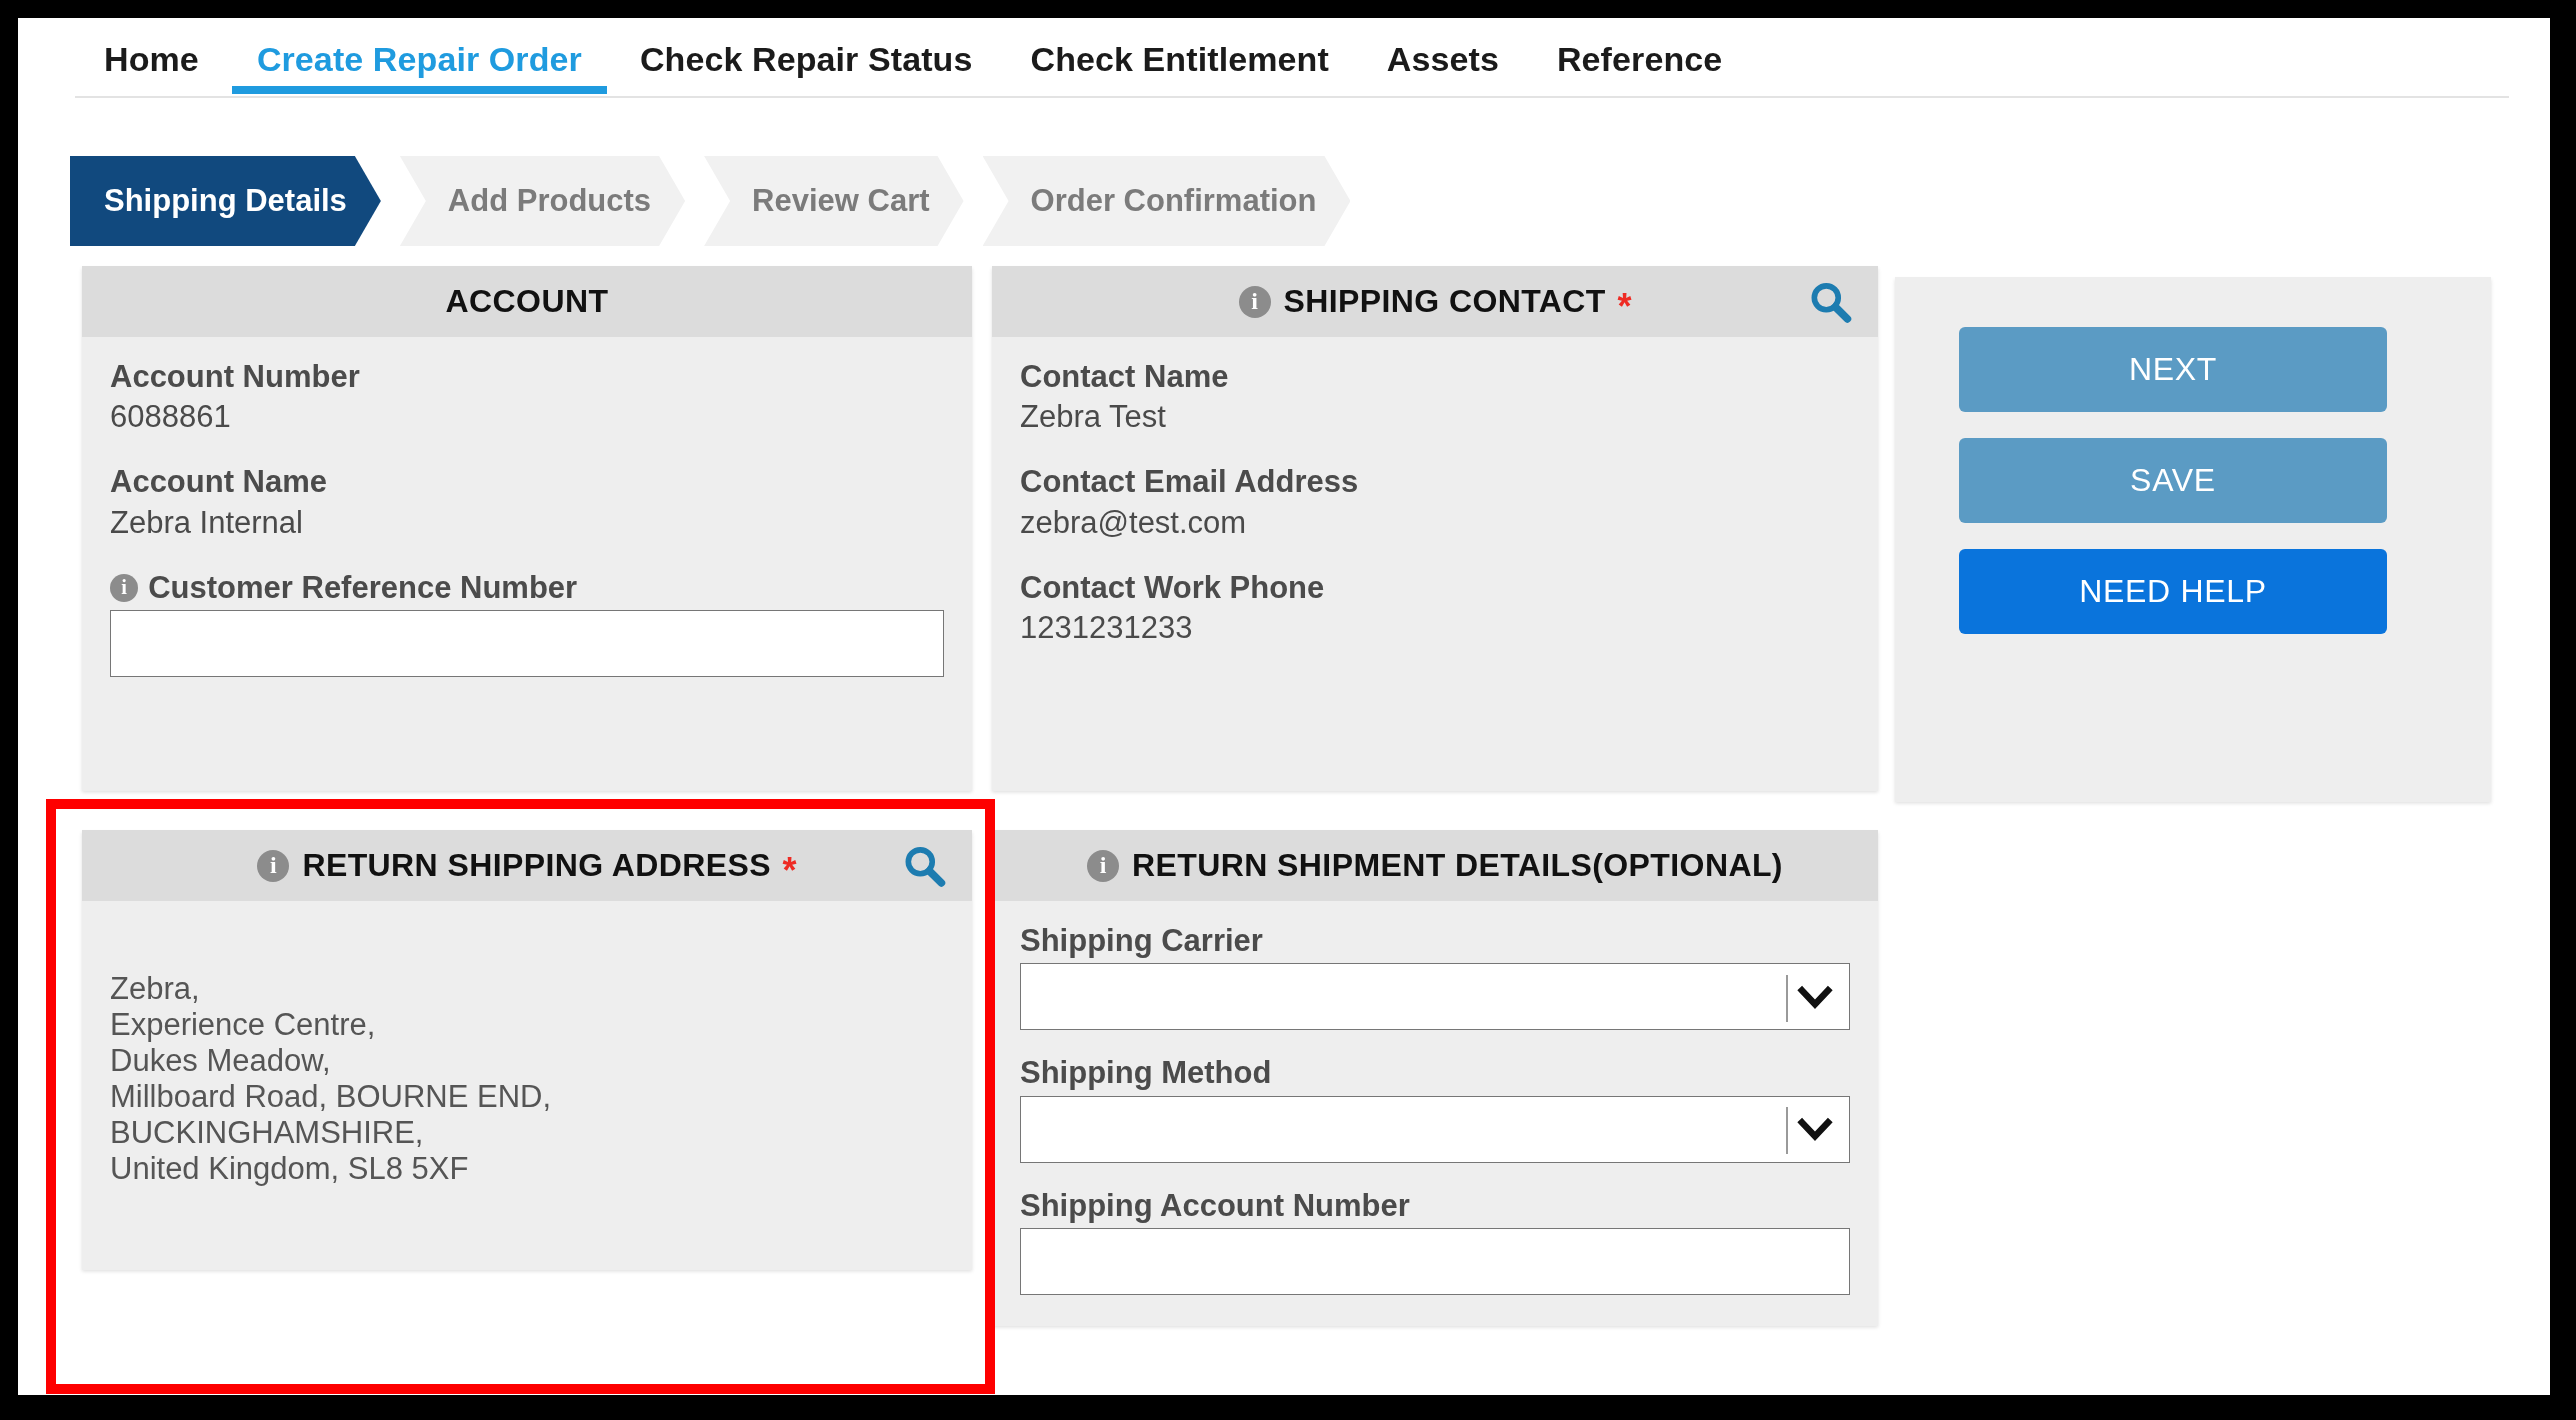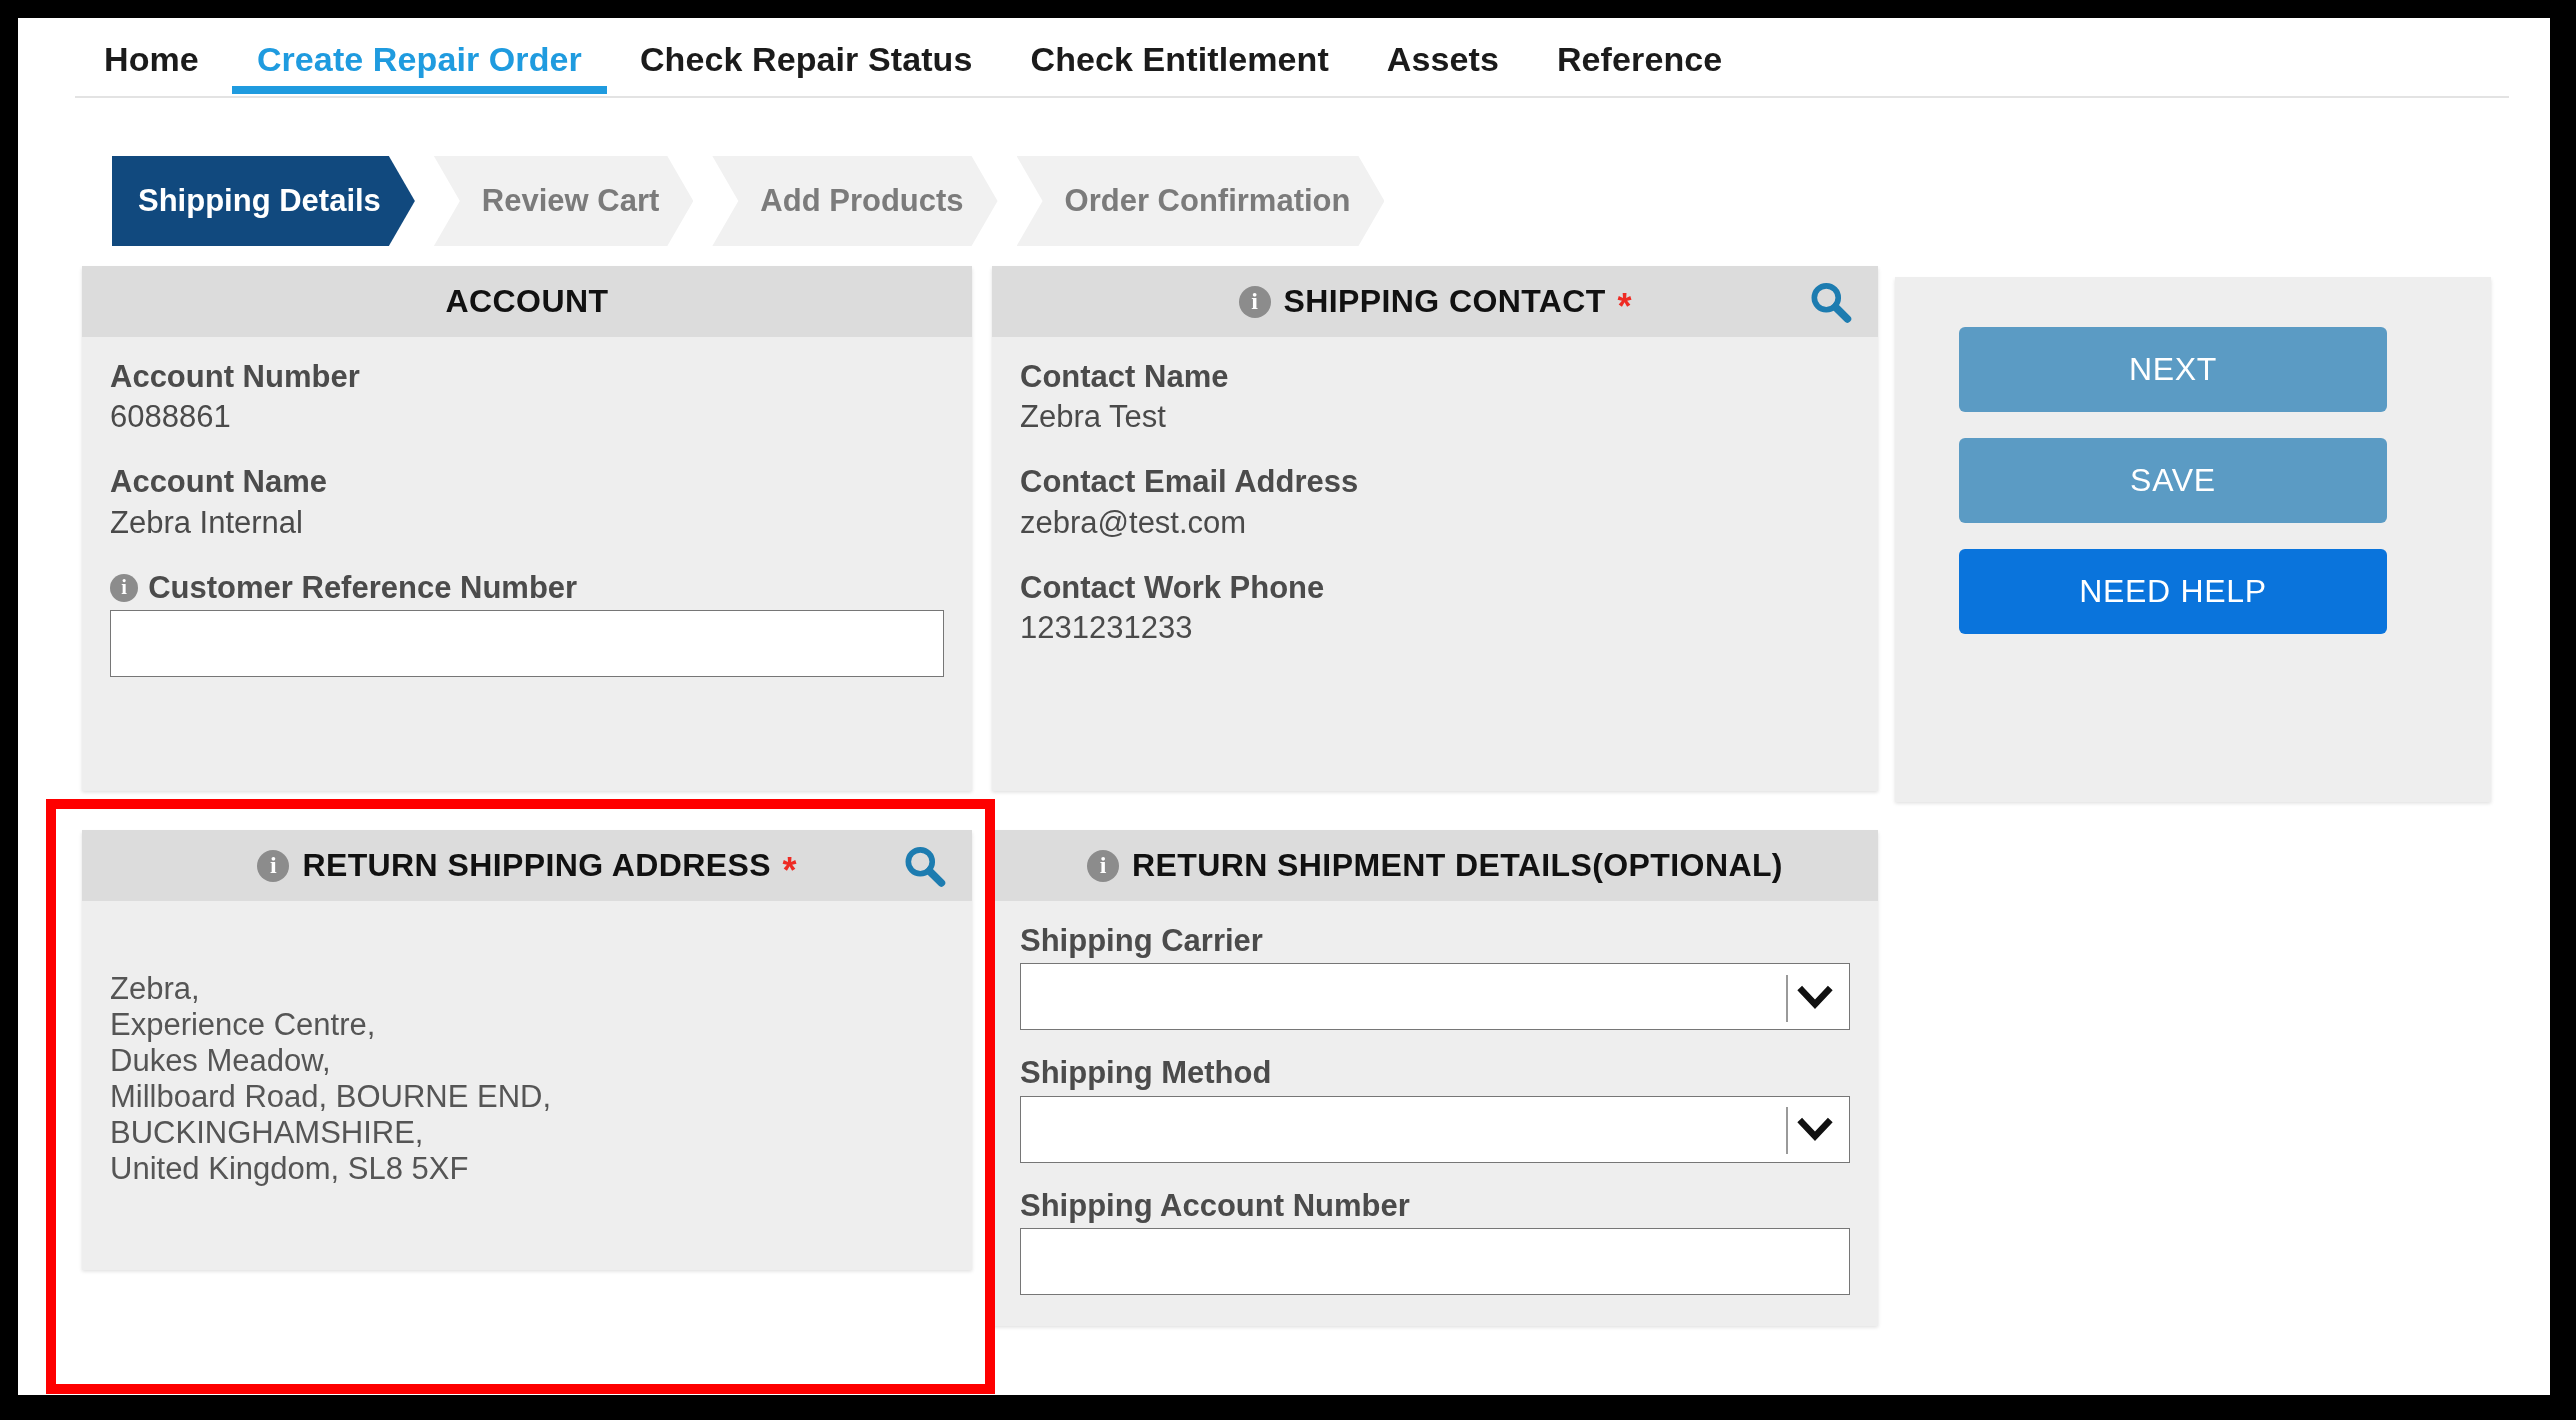--- a/index.html
+++ b/index.html
@@ -82,22 +82,21 @@
     color: #7b7b7b;
     font-size: 31px;
     font-weight: bold;
     white-space: nowrap;
     margin-right: 19px;
     padding: 0 34px 0 48px;
     clip-path: polygon(0 0, calc(100% - 26px) 0, 100% 50%, calc(100% - 26px) 100%, 0 100%, 26px 50%);
   }
   .step:first-child {
     clip-path: polygon(0 0, calc(100% - 26px) 0, 100% 50%, calc(100% - 26px) 100%, 0 100%);
-    padding-left: 26px;
-    margin-left: 42px;
+    padding-left: 34px;
   }
   .step.active {
     background: #11497e;
     color: #ffffff;
   }
 
   
   #col-a { position: absolute; left: 64px;   top: 248px; width: 890px; }
   #col-b { position: absolute; left: 974px; top: 248px; width: 886px; }
   #col-c { position: absolute; left: 1877px; top: 259px; width: 596px;  }
@@ -275,22 +274,22 @@
       <div class="nav-tab">Check Repair Status</div>
       <div class="nav-tab">Check Entitlement</div>
       <div class="nav-tab">Assets</div>
       <div class="nav-tab">Reference</div>
     </div>
     <div id="nav-underline"></div>
   </div>
 
   <div id="steps">
     <div class="step active">Shipping Details</div>
+    <div class="step">Add Products</div>
     <div class="step">Review Cart</div>
-    <div class="step">Add Products</div>
     <div class="step">Order Confirmation</div>
   </div>
 
   <div id="col-a">
 
     <div class="panel" style="height:525px;">
       <div class="panel-head">
         <div class="panel-title">ACCOUNT</div>
       </div>
       <div class="panel-body">

